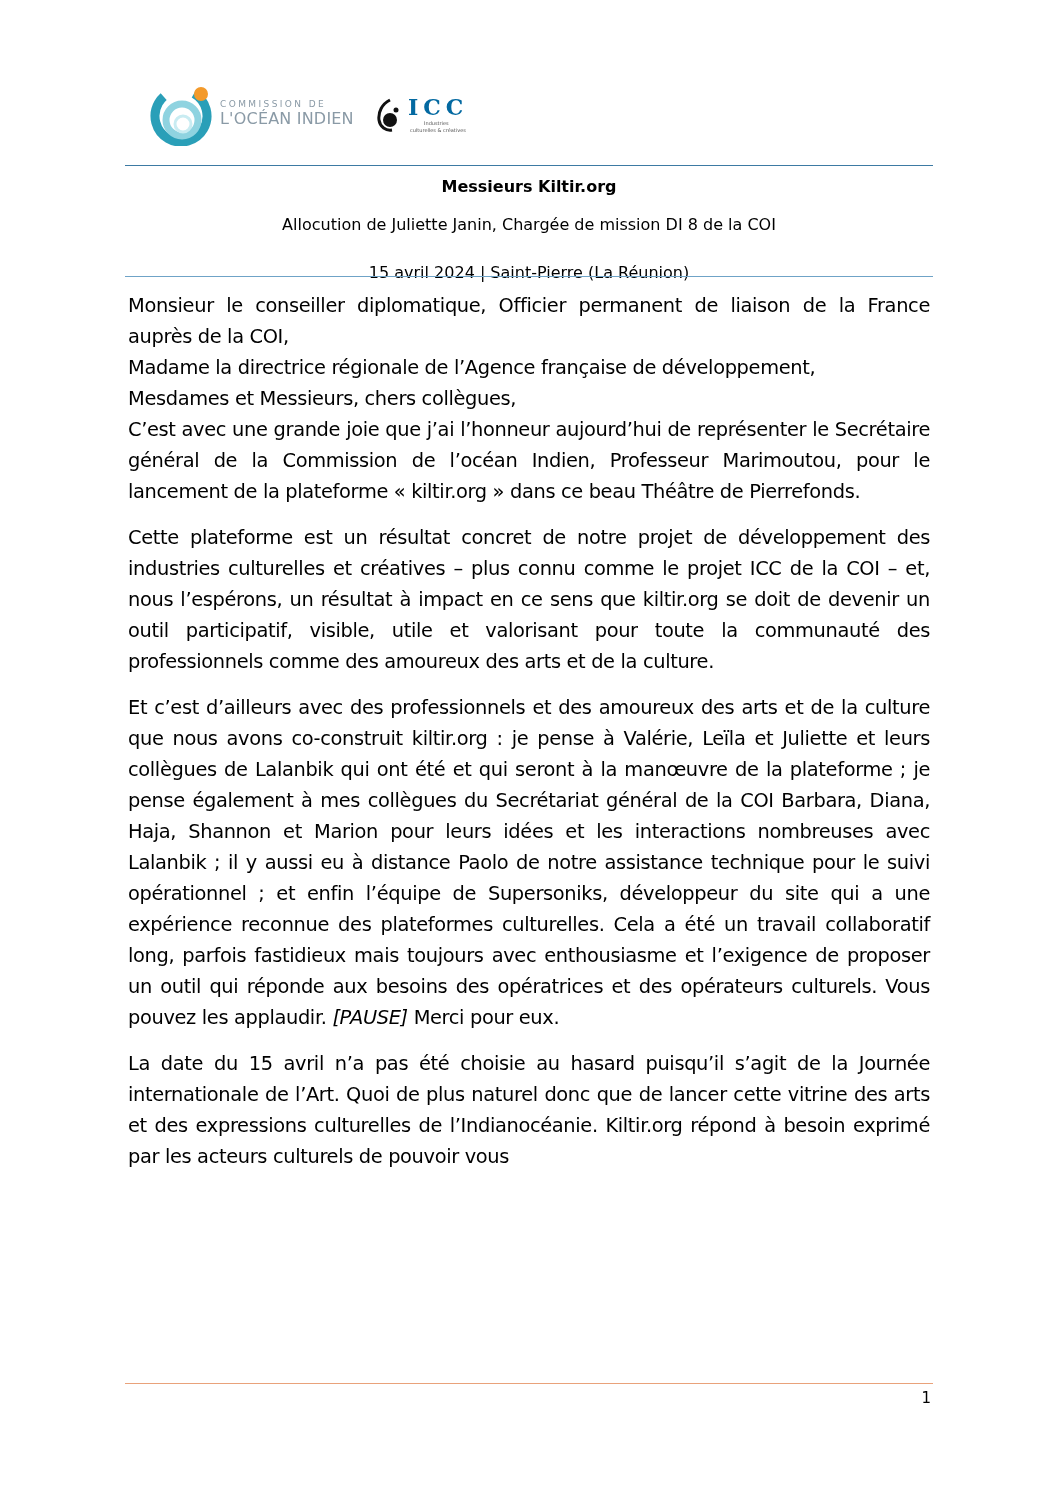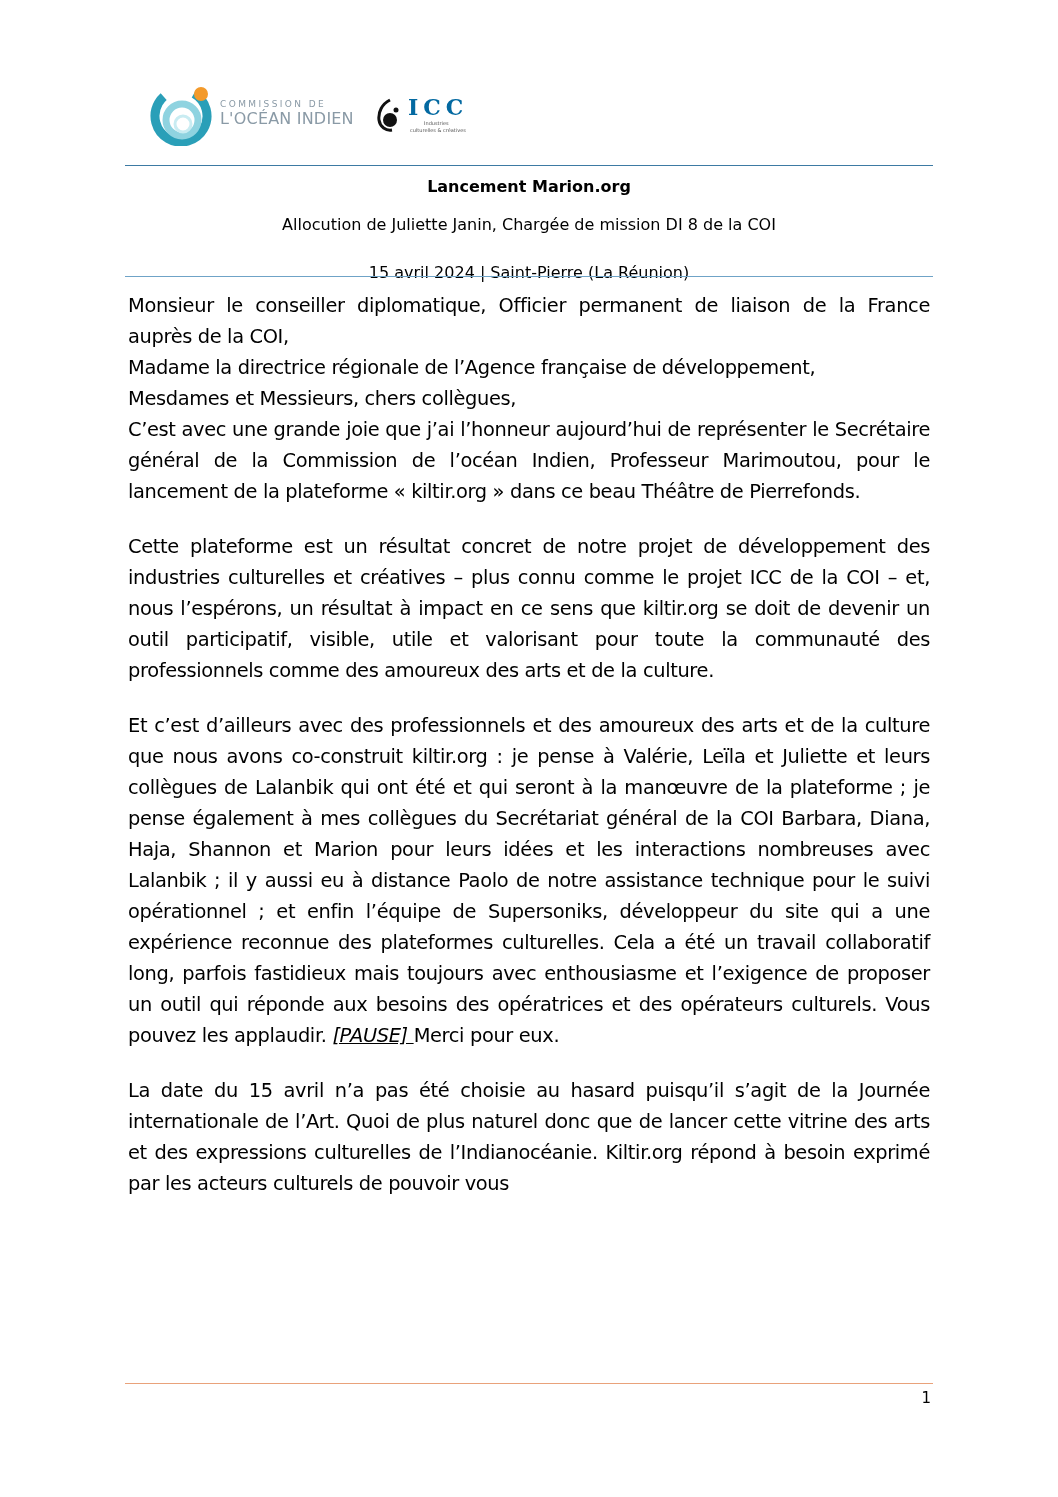--- a/index.html
+++ b/index.html
@@ -114,24 +114,23 @@
       font-size: 19.4px;
       line-height: 31px;
       letter-spacing: -0.35px;
       word-spacing: 0px;
     }
     .content p {
       margin: 0;
       text-align: justify;
     }
     .content p.last-left { text-align: left; }
-    .content p.gap { margin-top: 24px; }
+    .content p.gap { margin-top: 15px; }
     .pause {
       font-style: italic;
-      text-decoration: underline;
     }
     .page-number {
       position: absolute;
       right: 127px;
       top: 1389px;
       font-size: 15px;
     }
   </style>
 </head>
 <body>
@@ -156,21 +155,21 @@
     <span class="icc-text">ICC</span>
     <div class="icc-sub">
       <div style="padding-left:14px">Industries</div>
       <div>culturelles &amp; créatives</div>
     </div>
   </div>
 </div>
 
 <div class="rule top"></div>
 
-<div class="header-block title">Lancement Marion.org</div>
+<div class="header-block title">Messieurs Kiltir.org</div>
 <div class="header-block subtitle">Allocution de Juliette Janin, Chargée de mission DI 8 de la COI</div>
 <div class="header-block dateline">15 avril 2024 | Saint-Pierre (La Réunion)</div>
 
 <div class="rule mid"></div>
 
 <div class="content">
   <p>Monsieur le conseiller diplomatique, Officier permanent de liaison de la France auprès de la COI,</p>
   <p class="last-left">Madame la directrice régionale de l’Agence française de développement,</p>
   <p class="last-left">Mesdames et Messieurs, chers collègues,</p>
   <p>C’est avec une grande joie que j’ai l’honneur aujourd’hui de représenter le Secrétaire général de la Commission de l’océan Indien, Professeur Marimoutou, pour le lancement de la plateforme « kiltir.org » dans ce beau Théâtre de Pierrefonds.</p>

